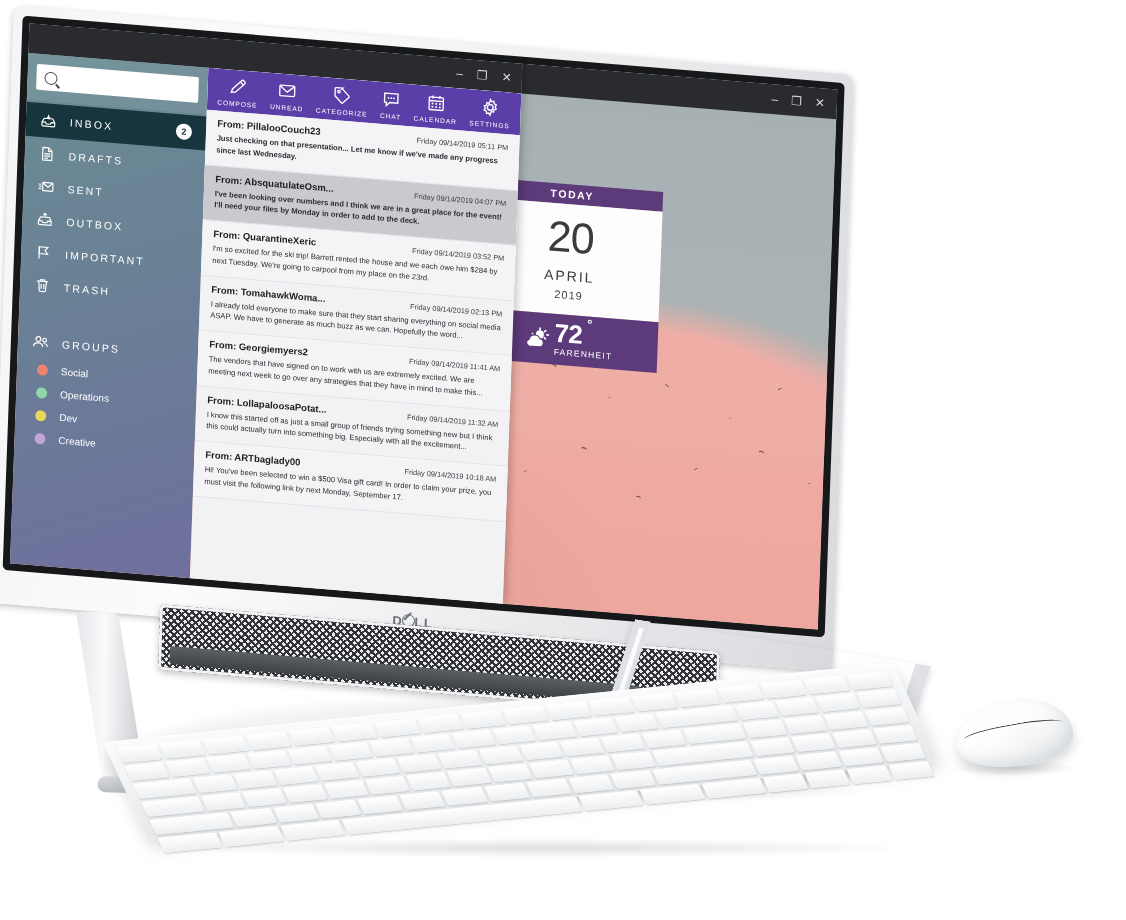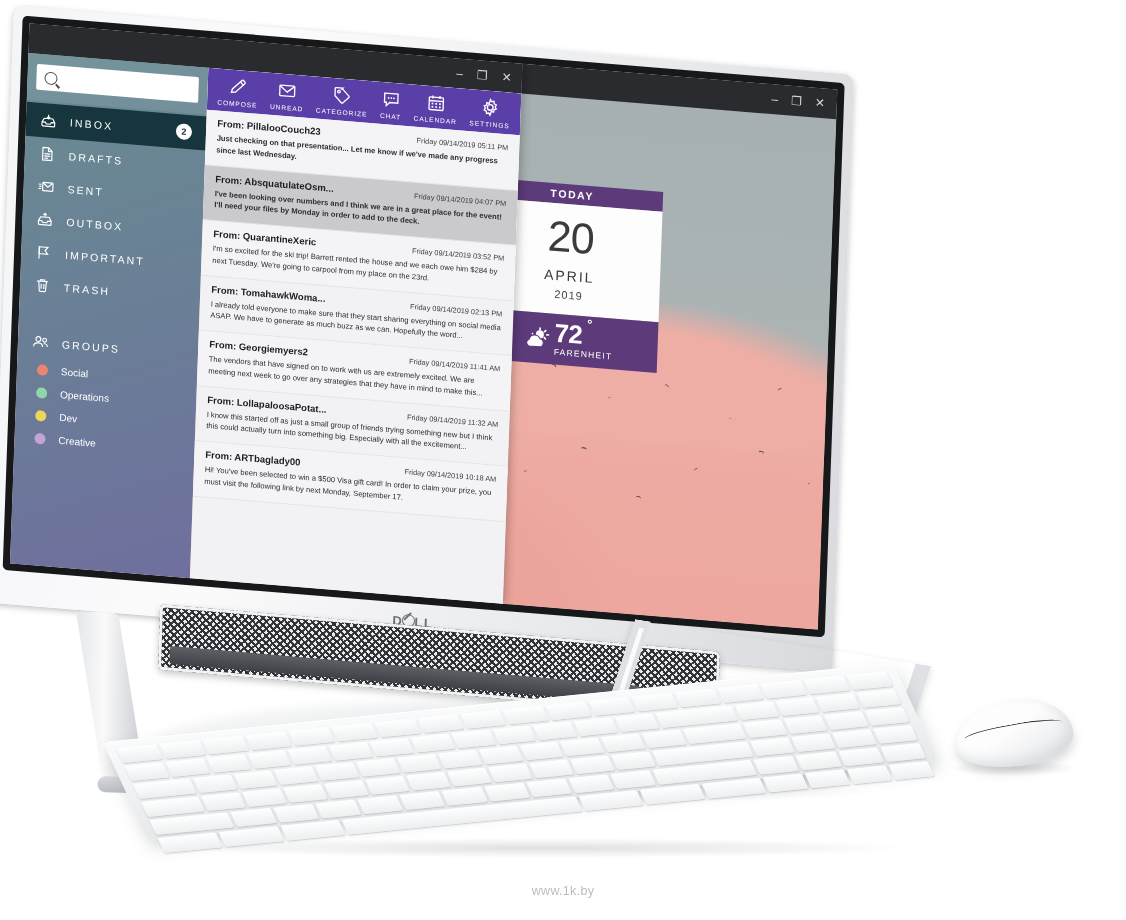--- a/index.html
+++ b/index.html
@@ -623,14 +623,13 @@
         <span class="key" style="flex: 1 1 0%;"></span>
         <span class="key" style="flex: 1 1 0%;"></span>
       </div>
     </div>
 
   <div class="mouse-shadow"></div>
   <div class="mouse">
     <div class="mouse-split"></div>
   </div>
 
-  <div class="watermark">www.1k.by</div>
 </div>
 
 </body></html>

